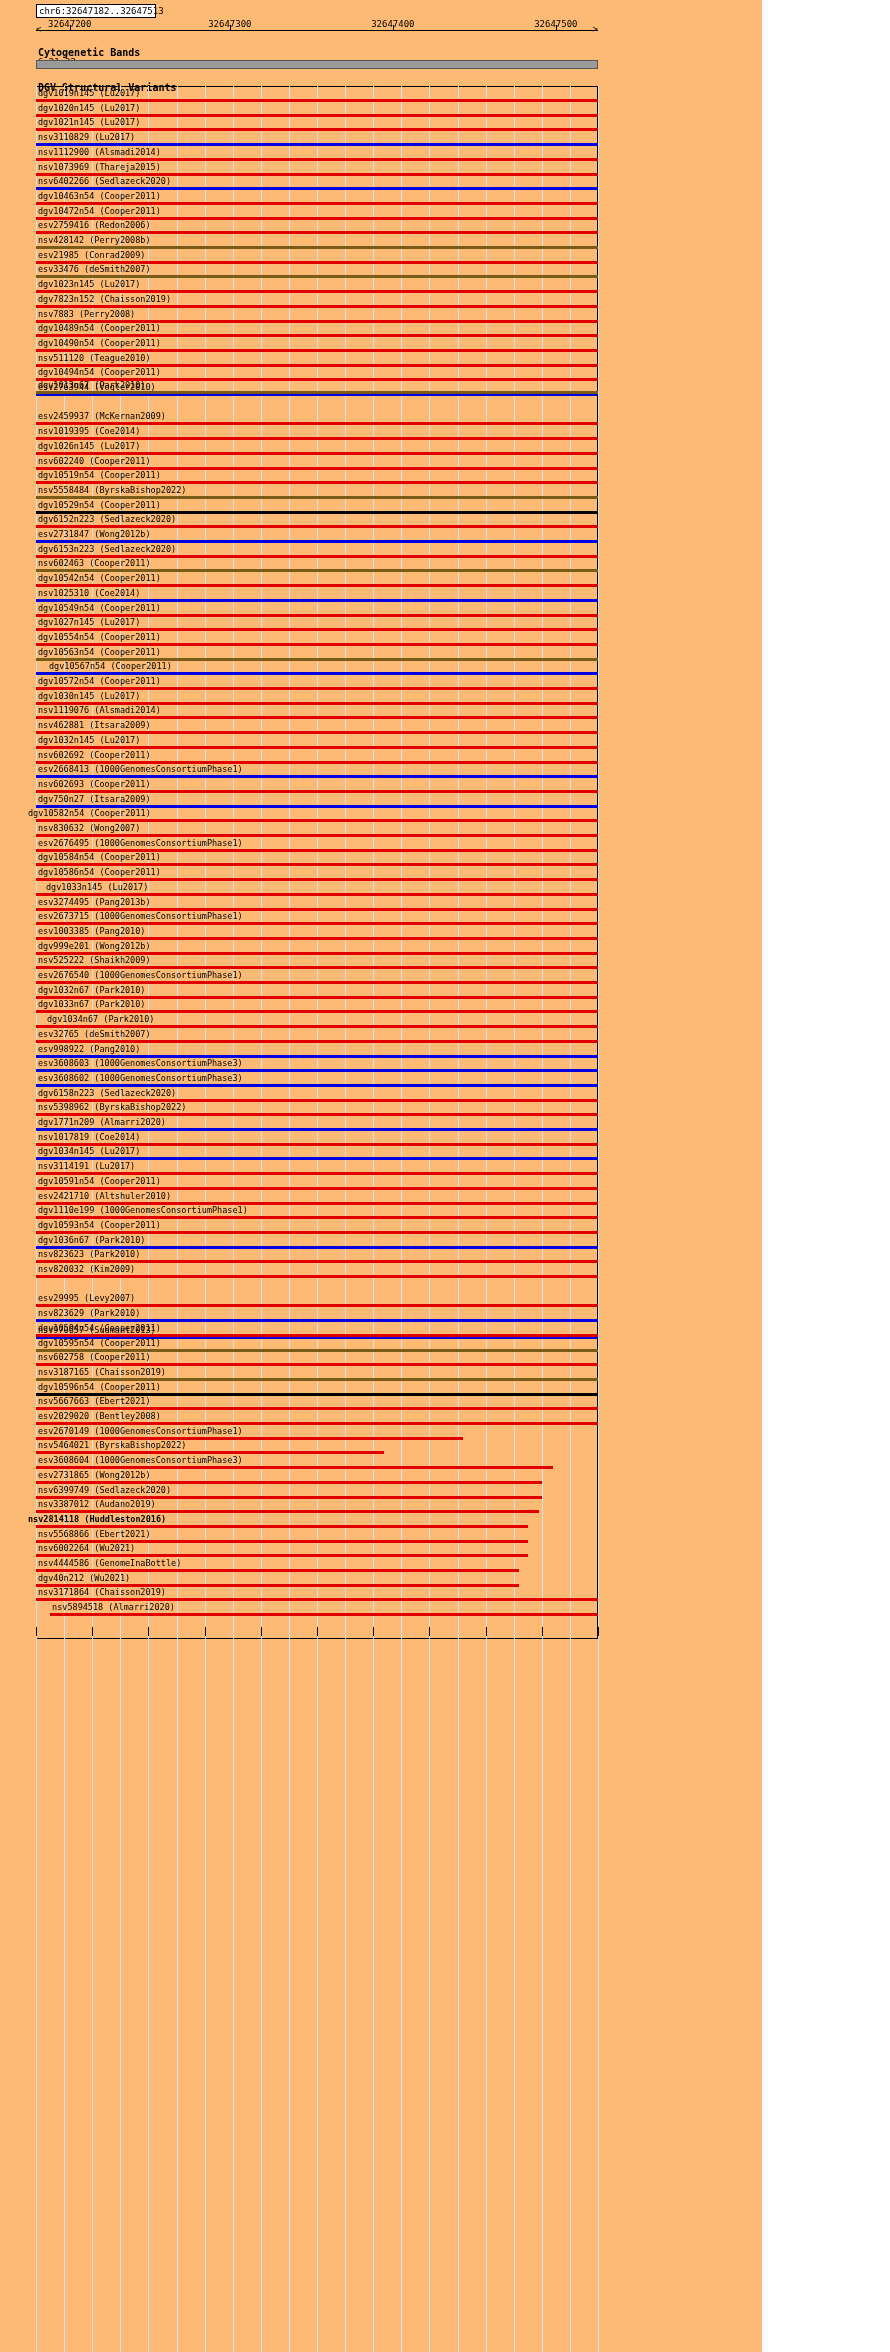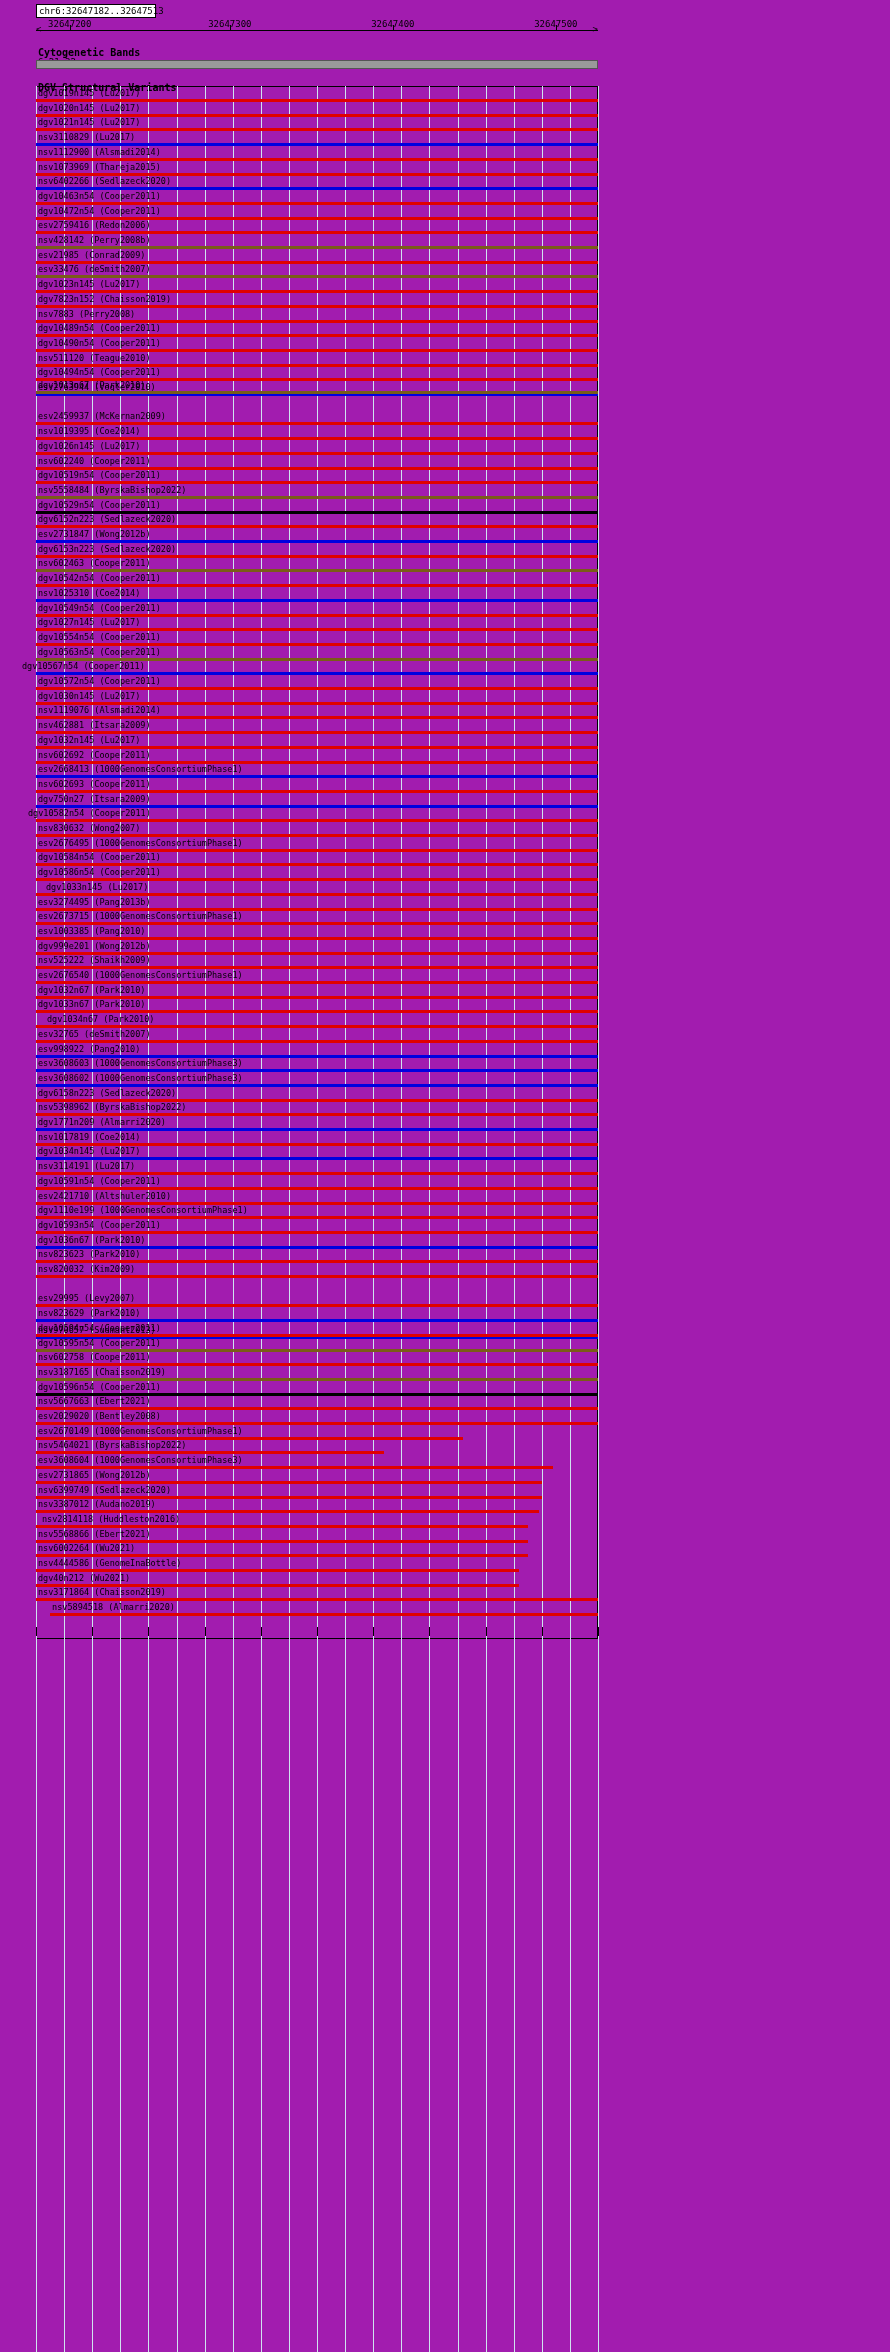--- a/index.html
+++ b/index.html
@@ -1,17 +1,17 @@
 <!DOCTYPE html>
 <html><head>
 <meta charset="utf-8">
 <style>
   html,body{margin:0;padding:0;background:#ffffff;}
   body{font-family:"DejaVu Sans Mono","Liberation Mono",monospace;color:#000;}
-  #page{position:relative;width:890px;height:2352px;overflow:hidden;background:#a21caf;}
+  #page{position:relative;width:762px;height:2352px;overflow:hidden;background:#fdba74;}
 
   
   .coordbox{position:absolute;left:36px;top:4px;width:120px;height:14px;border:1px solid #000;background:#fff;
             font-size:9px;line-height:12px;padding-left:2px;box-sizing:border-box;white-space:nowrap;}
   .ruler{position:absolute;left:36px;top:19px;width:562px;height:14px;}
   .ruler .axis{position:absolute;left:0;top:11px;width:100%;height:1px;background:#000;}
   .ruler .tickl{position:absolute;top:6px;width:1px;height:6px;background:#000;}
   .ruler .lab{position:absolute;top:0px;font-size:9px;color:#000;transform:translateX(-50%);white-space:nowrap;}
   .ruler .arrowL,.ruler .arrowR{position:absolute;top:7px;font-size:9px;line-height:6px;}
 
@@ -242,21 +242,21 @@
       </div>
       <div class="track" style="top: 631.9px;">
         <div class="lbl" style="left: 38px;">dgv10554n54 (Cooper2011)</div>
         <div class="bar" style="left: 36px; width: 562px; background: rgb(224, 0, 0);"></div>
       </div>
       <div class="track" style="top: 646.6px;">
         <div class="lbl" style="left: 38px;">dgv10563n54 (Cooper2011)</div>
         <div class="bar" style="left: 36px; width: 562px; background: rgb(122, 92, 24);"></div>
       </div>
       <div class="track" style="top: 661.3px;">
-        <div class="lbl" style="left: 22px;">dgv10567n54 (Cooper2011)</div>
+        <div class="lbl" style="left: 49px;">dgv10567n54 (Cooper2011)</div>
         <div class="bar" style="left: 36px; width: 562px; background: rgb(0, 0, 224);"></div>
       </div>
       <div class="track" style="top: 676px;">
         <div class="lbl" style="left: 38px;">dgv10572n54 (Cooper2011)</div>
         <div class="bar" style="left: 36px; width: 562px; background: rgb(224, 0, 0);"></div>
       </div>
       <div class="track" style="top: 690.7px;">
         <div class="lbl" style="left: 38px;">dgv1030n145 (Lu2017)</div>
         <div class="bar" style="left: 36px; width: 562px; background: rgb(224, 0, 0);"></div>
       </div>
@@ -474,21 +474,21 @@
       </div>
       <div class="track" style="top: 1484.5px;">
         <div class="lbl" style="left: 38px;">nsv6399749 (Sedlazeck2020)</div>
         <div class="bar" style="left: 36px; width: 505.8px; background: rgb(224, 0, 0);"></div>
       </div>
       <div class="track" style="top: 1499.2px;">
         <div class="lbl" style="left: 38px;">nsv3387012 (Audano2019)</div>
         <div class="bar" style="left: 36px; width: 502.99px; background: rgb(224, 0, 0);"></div>
       </div>
       <div class="track" style="top: 1513.9px;">
-        <div class="lbl" style="left: 42px;">nsv2814118 (Huddleston2016)</div>
+        <div class="lbl" style="left: 28px; font-weight: bold;">nsv2814118 (Huddleston2016)</div>
         <div class="bar" style="left: 36px; width: 491.75px; background: rgb(224, 0, 0);"></div>
       </div>
       <div class="track" style="top: 1528.6px;">
         <div class="lbl" style="left: 38px;">nsv5568866 (Ebert2021)</div>
         <div class="bar" style="left: 36px; width: 491.75px; background: rgb(224, 0, 0);"></div>
       </div>
       <div class="track" style="top: 1543.3px;">
         <div class="lbl" style="left: 38px;">nsv6002264 (Wu2021)</div>
         <div class="bar" style="left: 36px; width: 491.75px; background: rgb(224, 0, 0);"></div>
       </div>

